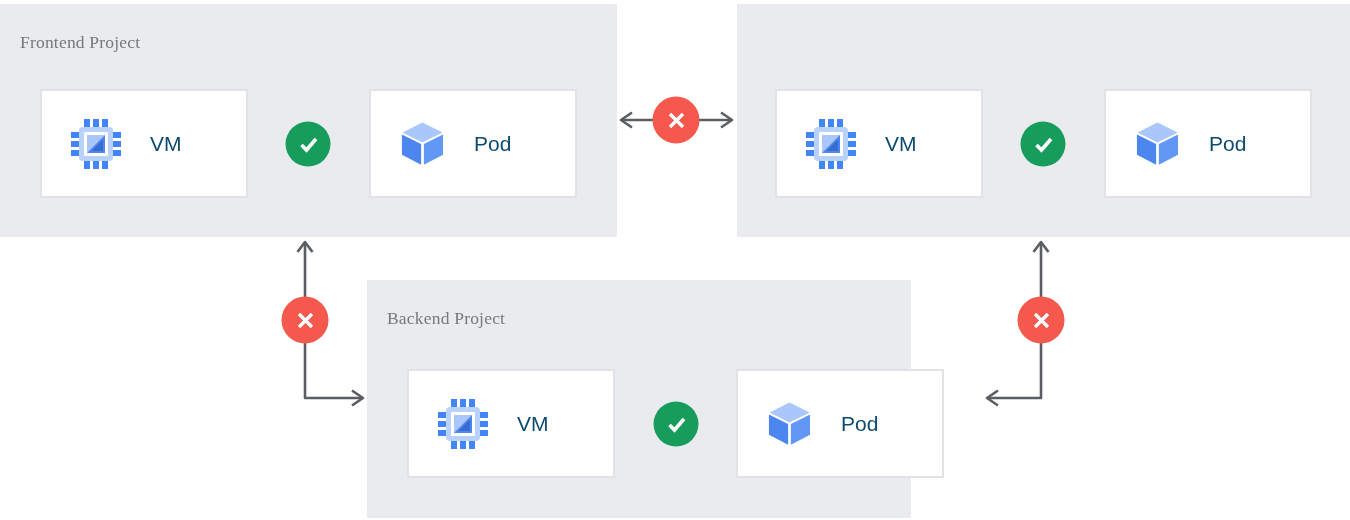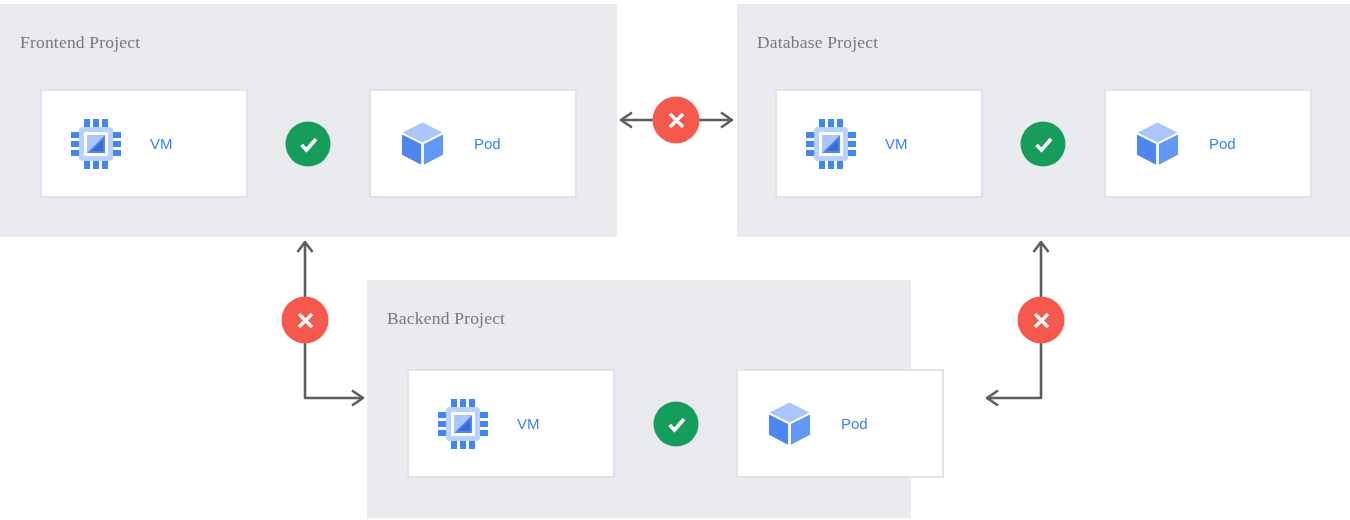--- a/index.html
+++ b/index.html
@@ -20,21 +20,21 @@
     background:#ffffff; border:2px solid #E0E2E6; box-sizing:border-box;
     display:flex; align-items:center; padding-left:28px; gap:28px;
   }
   #panel-frontend .vm-card  { left:40px;  top:85px; }
   #panel-frontend .pod-card { left:369px; top:85px; }
   #panel-database .vm-card  { left:38px;  top:85px; }
   #panel-database .pod-card { left:367px; top:85px; }
   #panel-backend  .vm-card  { left:40px;  top:89px; }
   #panel-backend  .pod-card { left:369px; top:89px; }
 
-  .node-label { font-size:15px; color:#3b82f6; }
+  .node-label { font-size:21px; color:#0c4a6e; }
 
   svg.layer { position:absolute; left:0; top:0; pointer-events:none; }
   .arrow { stroke:#5A5D61; stroke-width:2.6; fill:none; stroke-linejoin:round; }
 
   .badge {
     position:absolute; border-radius:50%;
     display:flex; align-items:center; justify-content:center;
     transform:translate(-50%,-50%);
   }
   .badge.green { width:45px; height:45px; background:#169C5B; }
@@ -112,21 +112,20 @@
       <svg width="47" height="47" viewBox="0 0 48 48">
         <polygon points="24,2.5 44.5,12.8 24,23 3.5,12.8" fill="#A9C7FB"></polygon>
         <polygon points="3,14.8 22.6,24.6 22.6,45.8 3,35.4" fill="#4C86EE"></polygon>
         <polygon points="45,14.8 25.4,24.6 25.4,45.8 45,35.4" fill="#6297F5"></polygon>
       </svg>
       <span class="node-label">Pod</span>
     </div>
   </div>
 
   <div class="panel" id="panel-database">
-    <div class="panel-title">Database Project</div>
 
     <div class="node-card vm-card">
       <svg width="52" height="52" viewBox="0 0 52 52">
         <g fill="#4285F4">
           <rect x="14" y="1" width="6" height="10"></rect>
             <rect x="23" y="1" width="6" height="10"></rect>
             <rect x="32" y="1" width="6" height="10"></rect>
           <rect x="14" y="41" width="6" height="10"></rect>
             <rect x="23" y="41" width="6" height="10"></rect>
             <rect x="32" y="41" width="6" height="10"></rect>

